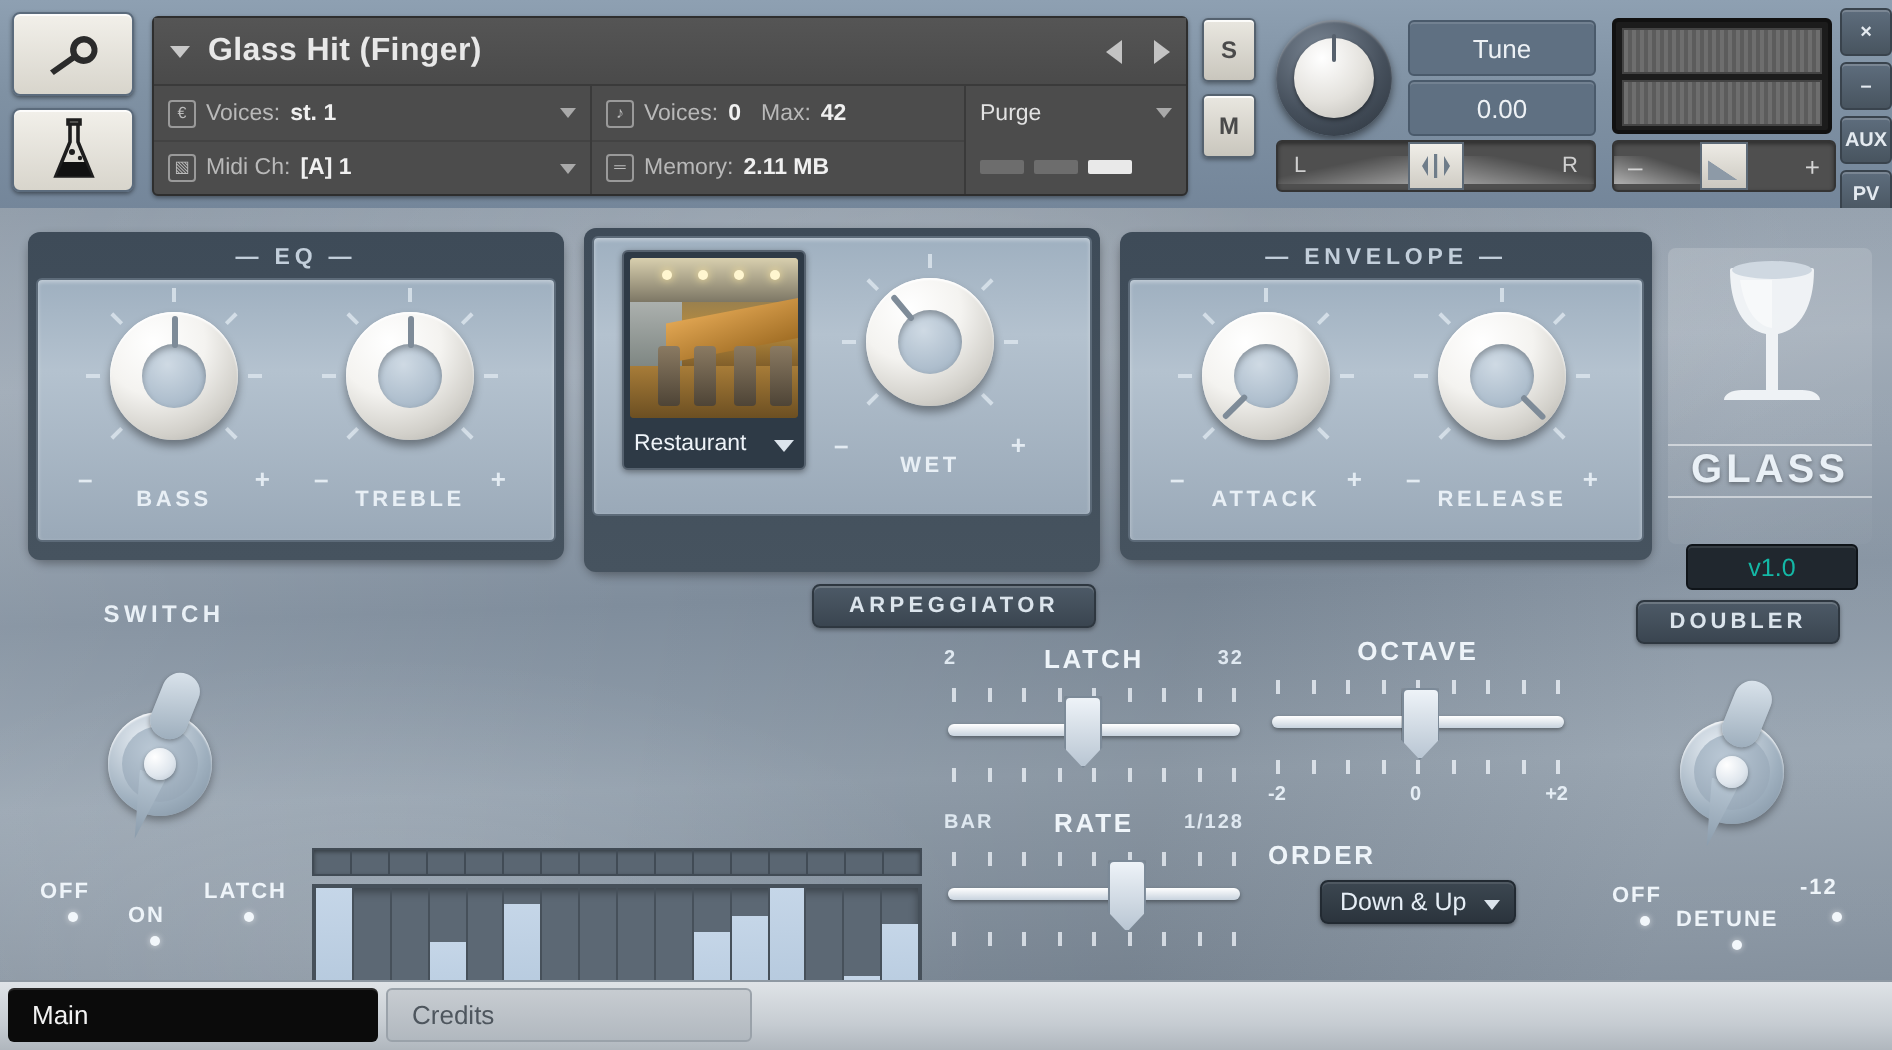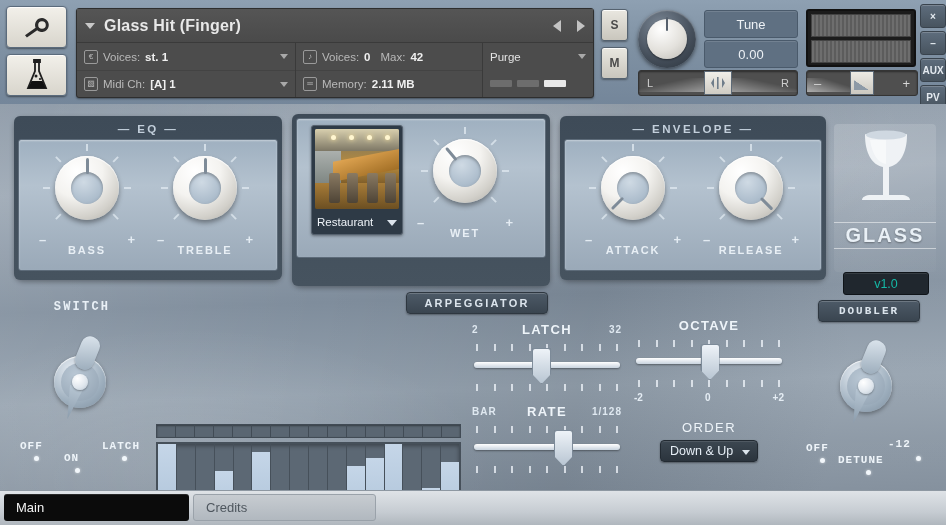--- a/index.html
+++ b/index.html
@@ -290,21 +290,21 @@
   
   #arp-badge{
     position:absolute;left:406px;top:188px;width:140px;height:20px;border-radius:4px;
     background:linear-gradient(180deg,#4d5a67,#3a4550);border:1px solid #2e3740;
     color:#dbe4ec;font-size:11px;font-weight:bold;letter-spacing:2.2px;
     display:flex;align-items:center;justify-content:center;
     box-shadow:0 1px 2px rgba(0,0,0,.35), inset 0 1px 0 rgba(255,255,255,.18);
   }
 
   
-  .toggle-unit{position:absolute;width:140px;height:175px;font-family:Liberation Mono, monospace;}
+  .toggle-unit{position:absolute;width:140px;height:175px;}
   .toggle-cap{
     position:absolute;width:100%;text-align:center;color:#e9f0f6;
     font-size:12px;font-weight:bold;letter-spacing:2.2px;
   }
   .lever{position:absolute;left:32px;top:30px;width:76px;height:90px;}
   .lever .ring{
     position:absolute;left:10px;top:26px;width:52px;height:52px;border-radius:50%;
     background:radial-gradient(circle at 36% 28%,#e8eef4,#9eafbe 62%,#7d8e9e 100%);
     box-shadow:0 2px 4px rgba(0,0,0,.35), inset 0 1px 1px rgba(255,255,255,.8);
   }
@@ -369,22 +369,22 @@
     position:absolute;width:17px;height:34px;
     background:linear-gradient(180deg,#eef3f8,#b9c6d3);
     border:1px solid #7c8a98;border-radius:3px 3px 2px 2px;
     clip-path:polygon(0 0,100% 0,100% 72%,50% 100%,0 72%);
     box-shadow:0 1px 3px rgba(0,0,0,.4);
   }
   .sl-scale{position:absolute;width:150px;display:flex;justify-content:space-between;
     color:#e5edf4;font-size:10px;font-weight:bold;}
 
   .ord-title{
-    position:absolute;color:#eef4f9;font-size:13px;font-weight:normal;letter-spacing:1.4px;
-    text-align:center;width:150px;
+    position:absolute;color:#eef4f9;font-size:13px;font-weight:bold;letter-spacing:1.4px;
+    width:150px;
   }
   #order-select{
     position:absolute;width:98px;height:22px;border-radius:4px;
     background:linear-gradient(180deg,#3c4751,#2b343d);border:1px solid #222a32;
     color:#e6eef6;font-size:12.5px;display:flex;align-items:center;padding-left:9px;
     box-sizing:border-box;position:absolute;
     box-shadow:0 1px 2px rgba(0,0,0,.4), inset 0 1px 0 rgba(255,255,255,.1);
   }
   #order-select .car{
     position:absolute;right:7px;top:9px;width:0;height:0;
@@ -712,21 +712,21 @@
       <div class="lever" style="top:34px">
         <span class="ring"></span>
         <span class="tail"></span>
         <span class="arm"></span>
         <span class="dot"></span>
       </div>
       <span class="tg-lbl" style="left:8px;top:142px">OFF</span>
       <span class="tg-dot" style="left:22px;top:158px"></span>
       <span class="tg-lbl" style="left:40px;top:154px">DETUNE</span>
       <span class="tg-dot" style="left:68px;top:170px"></span>
-      <span class="tg-lbl" style="left:90px;top:138px">-12</span>
+      <span class="tg-lbl" style="left:102px;top:138px">-12</span>
       <span class="tg-dot" style="left:118px;top:156px"></span>
     </div>
 
     <div id="seq-strip">
         <div></div>
         <div></div>
         <div></div>
         <div></div>
         <div></div>
         <div></div>

